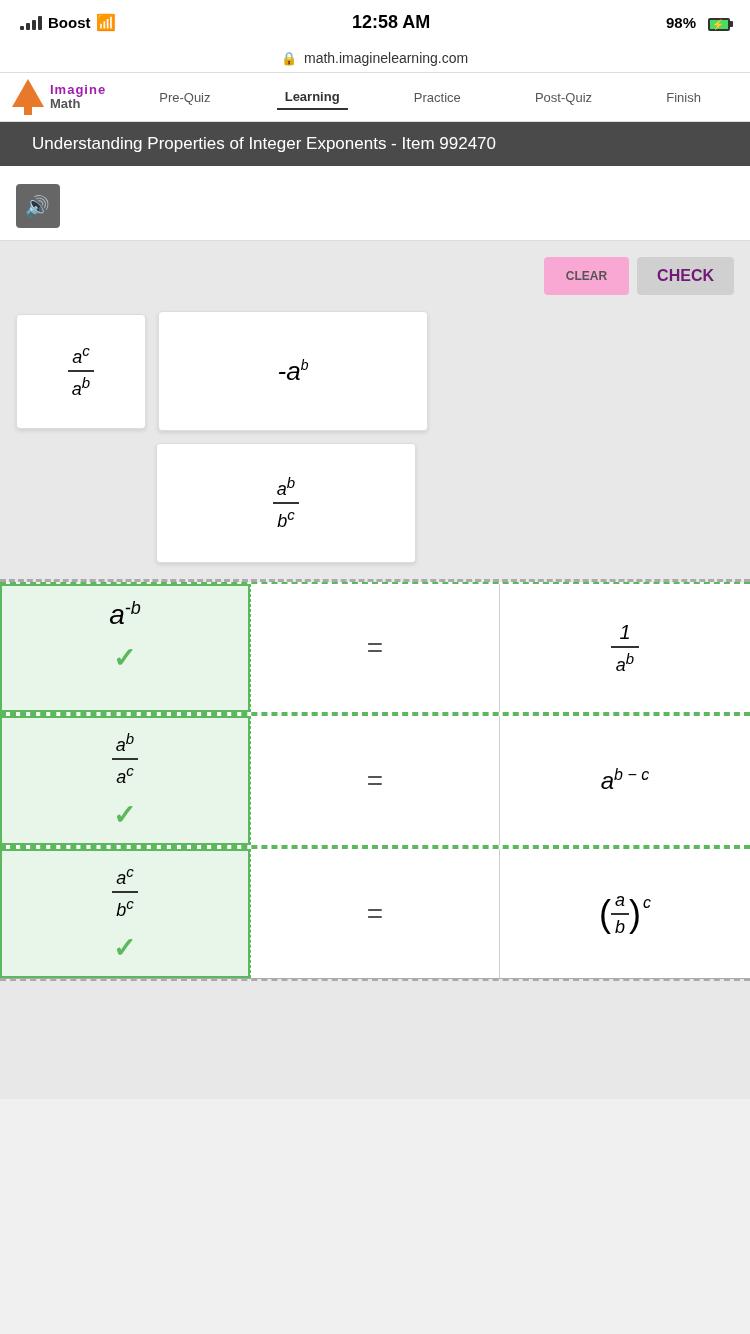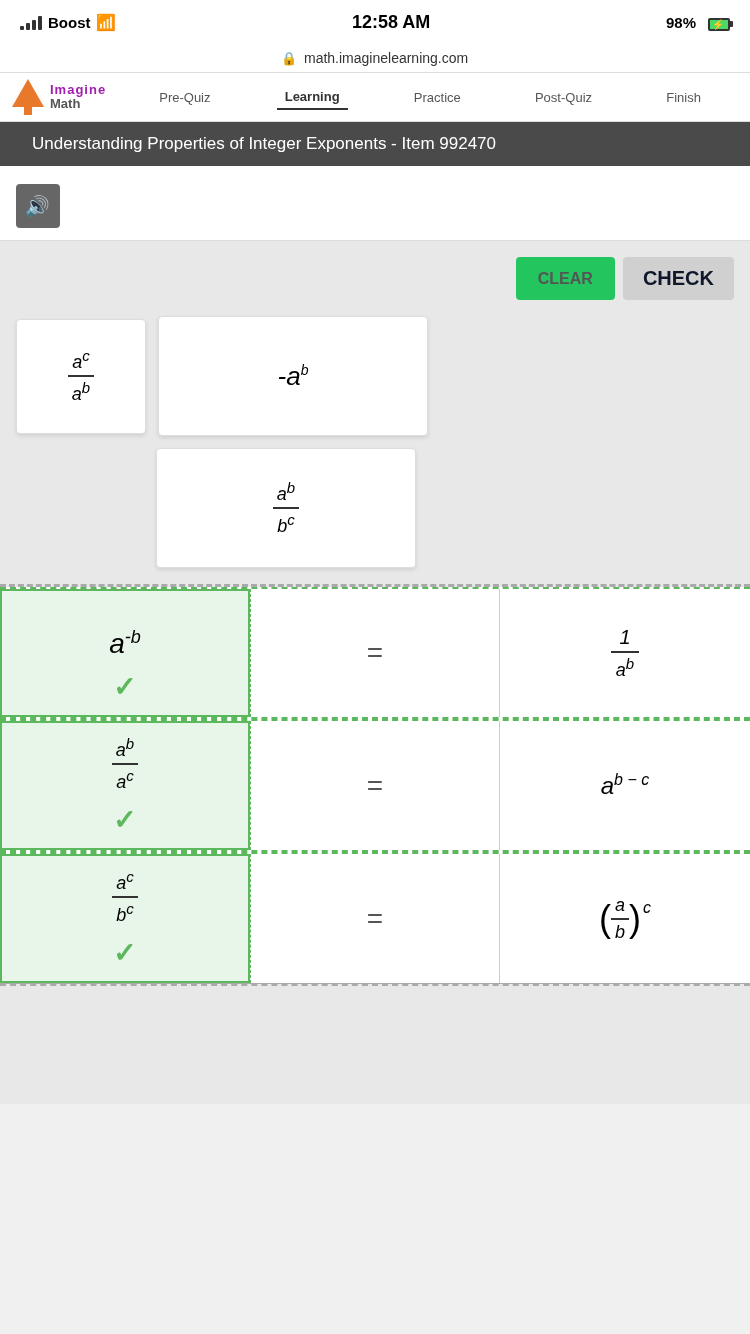--- a/index.html
+++ b/index.html
@@ -100,38 +100,38 @@
       min-height: 260px;
       position: relative;
     }
     .drag-area-buttons {
       display: flex;
       justify-content: flex-end;
       gap: 8px;
       margin-bottom: 16px;
     }
     .btn-clear {
-      background: #22c55e;
+      background: #f9a8d4;
       border: none;
       border-radius: 4px;
       padding: 10px 22px;
-      font-size: 16px;
+      font-size: 12px;
       font-weight: 600;
       color: #555;
       cursor: pointer;
       text-align: center;
     }
     .btn-check {
       background: #d0d0d0;
       border: none;
       border-radius: 4px;
       padding: 10px 20px;
-      font-size: 20px;
-      font-weight: 600;
-      color: #0f172a;
+      font-size: 16px;
+      font-weight: 600;
+      color: #701a75;
       cursor: pointer;
     }
 
     .drag-tiles {
       display: flex;
       flex-wrap: wrap;
       gap: 12px;
       justify-content: flex-start;
       align-items: center;
     }
@@ -165,21 +165,21 @@
       border-bottom: 2px dashed #5cb85c;
       min-height: 130px;
     }
     .eq-left {
       width: 250px;
       border: 2px solid #5cb85c;
       background: #e8f5e9;
       display: flex;
       flex-direction: column;
       align-items: center;
-      justify-content: flex-end;
+      justify-content: flex-start;
       gap: 10px;
       padding: 12px;
       flex-shrink: 0;
     }
     .eq-middle {
       width: 250px;
       display: flex;
       align-items: center;
       justify-content: center;
       font-size: 28px;

